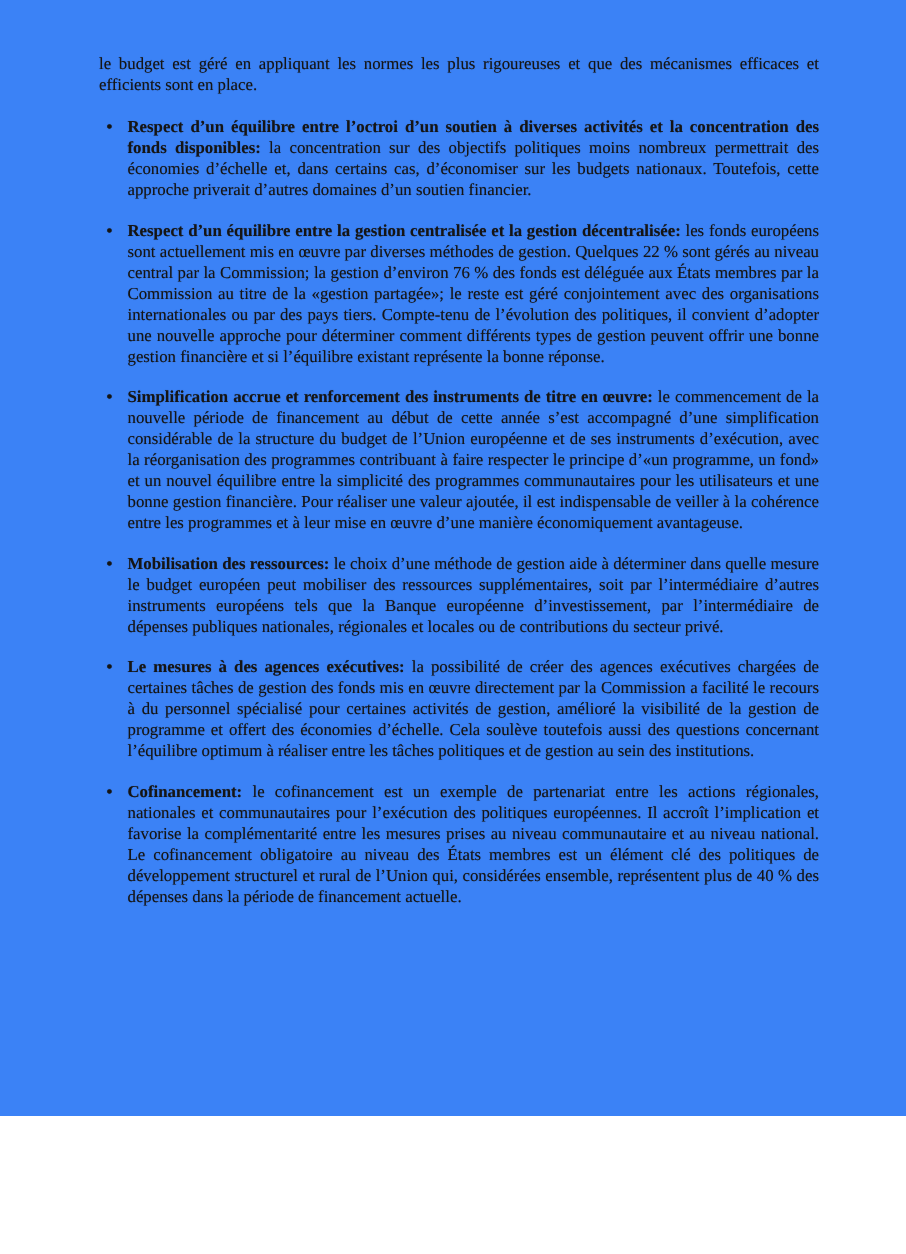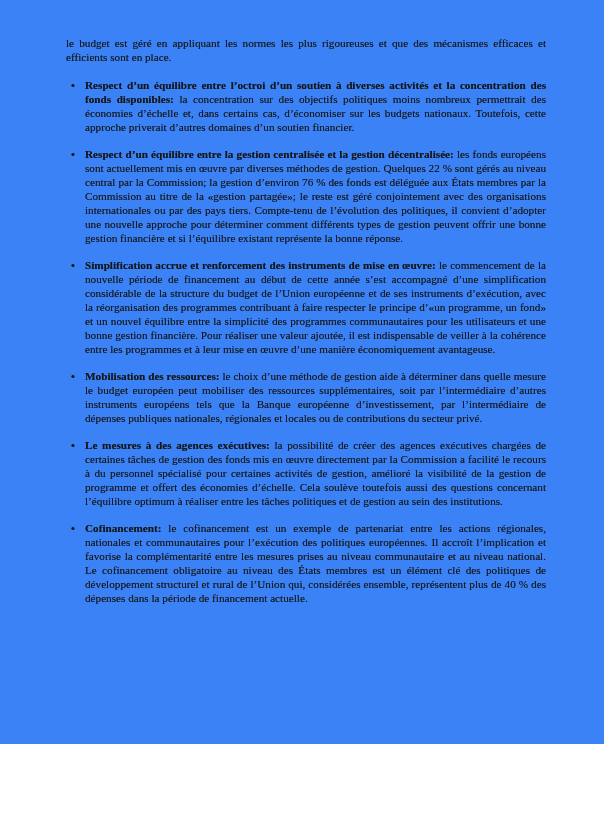--- a/index.html
+++ b/index.html
@@ -75,21 +75,21 @@
         <span class="lead-bold">Respect d’un équilibre entre l’octroi d’un soutien à diverses activités et la concentration des fonds disponibles:</span>
         <span>la concentration sur des objectifs politiques moins nombreux permettrait des économies d’échelle et, dans certains cas, d’économiser sur les budgets nationaux. Toutefois, cette approche priverait d’autres domaines d’un soutien financier.</span>
       </div>
 
       <div class="bullet">
         <span class="lead-bold">Respect d’un équilibre entre la gestion centralisée et la gestion décentralisée:</span>
         <span>les fonds européens sont actuellement mis en œuvre par diverses méthodes de gestion. Quelques 22 % sont gérés au niveau central par la Commission; la gestion d’environ 76 % des fonds est déléguée aux États membres par la Commission au titre de la «gestion partagée»; le reste est géré conjointement avec des organisations internationales ou par des pays tiers. Compte-tenu de l’évolution des politiques, il convient d’adopter une nouvelle approche pour déterminer comment différents types de gestion peuvent offrir une bonne gestion financière et si l’équilibre existant représente la bonne réponse.</span>
       </div>
 
       <div class="bullet">
-        <span class="lead-bold">Simplification accrue et renforcement des instruments de mise en œuvre:</span>
+        <span class="lead-bold">Simplification accrue et renforcement des instruments de titre en œuvre:</span>
         <span>le commencement de la nouvelle période de financement au début de cette année s’est accompagné d’une simplification considérable de la structure du budget de l’Union européenne et de ses instruments d’exécution, avec la réorganisation des programmes contribuant à faire respecter le principe d’«un programme, un fond» et un nouvel équilibre entre la simplicité des programmes communautaires pour les utilisateurs et une bonne gestion financière. Pour réaliser une valeur ajoutée, il est indispensable de veiller à la cohérence entre les programmes et à leur mise en œuvre d’une manière économiquement avantageuse.</span>
       </div>
 
       <div class="bullet">
         <span class="lead-bold">Mobilisation des ressources:</span>
         <span>le choix d’une méthode de gestion aide à déterminer dans quelle mesure le budget européen peut mobiliser des ressources supplémentaires, soit par l’intermédiaire d’autres instruments européens tels que la Banque européenne d’investissement, par l’intermédiaire de dépenses publiques nationales, régionales et locales ou de contributions du secteur privé.</span>
       </div>
 
       <div class="bullet">
         <span class="lead-bold">Le mesures à des agences exécutives:</span>

